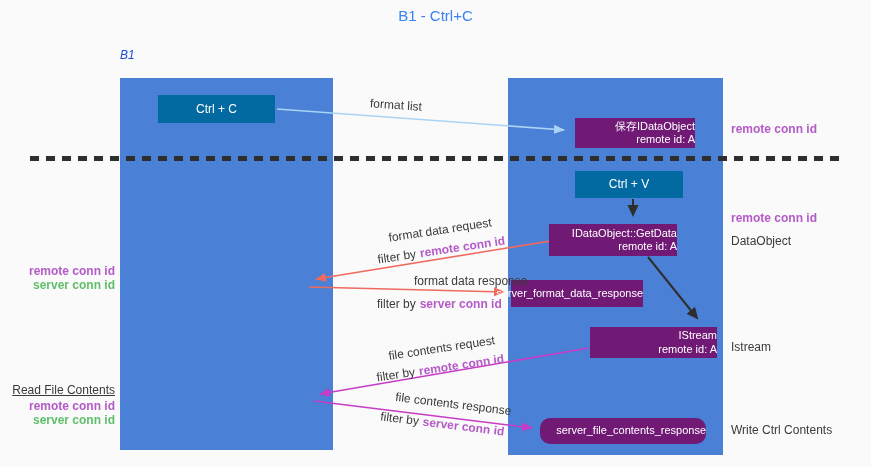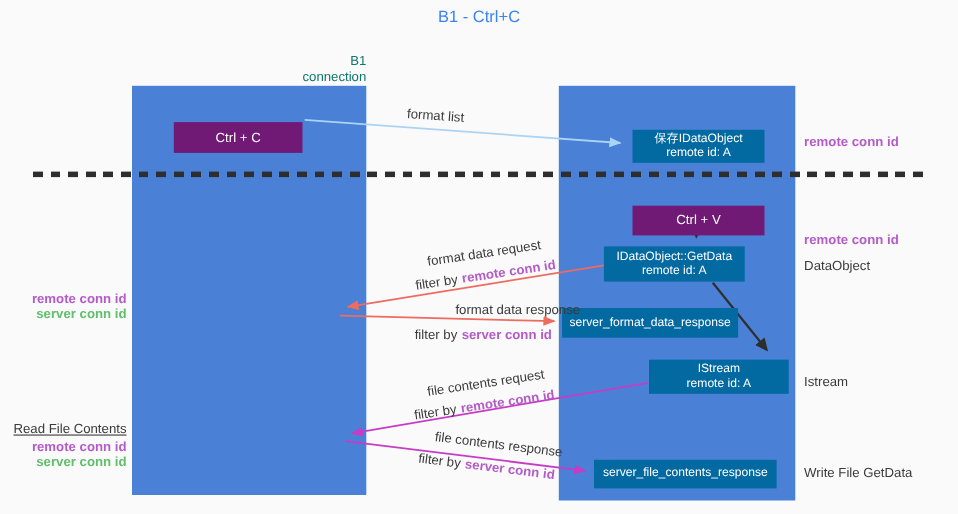--- a/index.html
+++ b/index.html
@@ -3,29 +3,29 @@
 <meta charset="utf-8">
 <style>
   * { margin:0; padding:0; box-sizing:border-box; }
   html,body { background:#fafafa; }
   body { font-family:"Liberation Sans","DejaVu Sans",sans-serif; }
   #stage { position:relative; width:871px; height:467px; background:#fafafa; overflow:hidden; }
 
   .title { position:absolute; top:6px; left:0; width:871px; text-align:center;
            font-size:15px; color:#3b82f6; line-height:1.38; }
 
-  .col-header { position:absolute; text-align:right; font-size:12px; color:#0f766e; line-height:1.25; }
+  .col-header { position:absolute; text-align:left; font-size:12px; color:#1d4ed8; line-height:1.25;font-style:italic; }
 
   .lane { position:absolute; background:#4a80d6; }
 
   .box { position:absolute; display:flex; flex-direction:column; align-items:center;
          justify-content:center; color:#ffffff; text-align:center; line-height:1.2;
          font-size:11.5px; }
-  .orange { background:#0369a1; font-size:11px; }
-  .green-btn { background:#701a75; font-size:12px;margin-top:16px; }
+  .orange { background:#701a75; font-size:11px;align-items:flex-end; }
+  .green-btn { background:#0369a1; font-size:12px; }
 
   .dashed-line { position:absolute; left:30px; top:156px; width:815px; height:5px;
                  background:repeating-linear-gradient(90deg,#2e2e2e 0 9px,transparent 9px 16px); }
 
   .side-label, .arrow-label { position:absolute; font-size:12px; color:#3a3a3a; white-space:nowrap; }
   .side-label.right { left:731px; }
   .side-label.leftcol { left:0; width:115px; text-align:right; }
   .purple { color:#b45bc8; font-weight:bold; }
   .greentxt { color:#5fbf6a; font-weight:bold; }
   .gap { margin-right:4px; }
@@ -36,21 +36,20 @@
 <body>
 
 <div id="stage">
 
   <div class="title">
     <div>B1 - Ctrl+C</div>
   </div>
 
   <div class="col-header" style="left:120px; top:48px; width:213px;">
     <div>B1</div>
-    <div>connection</div>
   </div>
   <div class="col-header" style="left:508px; top:46px; width:215px;">
   </div>
 
   <div class="lane" style="left:120px; top:78px; width:213px; height:372px;"></div>
   <div class="lane" style="left:508px; top:78px; width:215px; height:377px;"></div>
 
   <div class="dashed-line"></div>
 
   <svg class="arrows" width="871" height="467" viewBox="0 0 871 467">
@@ -79,41 +78,41 @@
 
   <div class="box green-btn" style="left:158px; top:95px; width:117px; height:28px;">
     <span>Ctrl + C</span>
   </div>
 
   <div class="box orange" style="left:575px; top:118px; width:120px; height:30px;">
     <span>保存IDataObject</span>
     <span>remote id: A</span>
   </div>
 
-  <div class="box green-btn" style="left:575px; top:171px; width:120px; height:27px;">
+  <div class="box green-btn" style="left:575px; top:171px; width:108px; height:27px;">
     <span>Ctrl + V</span>
   </div>
 
   <div class="box orange" style="left:549px; top:224px; width:128px; height:32px;">
     <span>IDataObject::GetData</span>
     <span>remote id: A</span>
   </div>
 
 
-  <div class="box orange" style="left:511px; top:280px; width:160px; height:27px;">
+  <div class="box orange" style="left:511px; top:280px; width:132px; height:27px;">
     <span>server_format_data_response</span>
   </div>
 
   <div class="box orange" style="left:590px; top:327px; width:127px; height:31px;">
     <span>IStream</span>
     <span>remote id: A</span>
   </div>
 
 
-  <div class="box orange" style="left:540px; top:418px; width:166px; height:26px;">
+  <div class="box orange" style="left:540px; top:418px; width:166px; height:26px;border-radius:10px;">
     <span>server_file_contents_response</span>
   </div>
 
   <div class="arrow-label" style="left:370px; top:98px; transform:rotate(4deg);">format list</div>
 
   <div class="arrow-label" style="left:388px; top:223px; transform:rotate(-8.5deg);">format data request</div>
   <div class="arrow-label" style="left:377px; top:243px; transform:rotate(-8.5deg);">
     <span class="gap">filter by</span><span class="purple">remote conn id</span>
   </div>
 
@@ -129,21 +128,21 @@
 
   <div class="arrow-label" style="left:395px; top:397px; transform:rotate(7deg);">file contents response</div>
   <div class="arrow-label" style="left:380px; top:417px; transform:rotate(7deg);">
     <span class="gap">filter by</span><span class="purple">server conn id</span>
   </div>
 
   <div class="side-label right purple" style="top:122px;">remote conn id</div>
   <div class="side-label right purple" style="top:211px;">remote conn id</div>
   <div class="side-label right" style="top:234px;">DataObject</div>
   <div class="side-label right" style="top:340px;">Istream</div>
-  <div class="side-label right" style="top:423px;">Write File GetData</div>
+  <div class="side-label right" style="top:423px;">Write Ctrl Contents</div>
 
   <div class="side-label leftcol purple" style="top:264px;">remote conn id</div>
   <div class="side-label leftcol greentxt" style="top:278px;">server conn id</div>
   <div class="side-label leftcol" style="top:383px;text-decoration:underline;">Read File Contents</div>
   <div class="side-label leftcol purple" style="top:399px;">remote conn id</div>
   <div class="side-label leftcol greentxt" style="top:413px;">server conn id</div>
 
 </div>
 
 </body></html>

